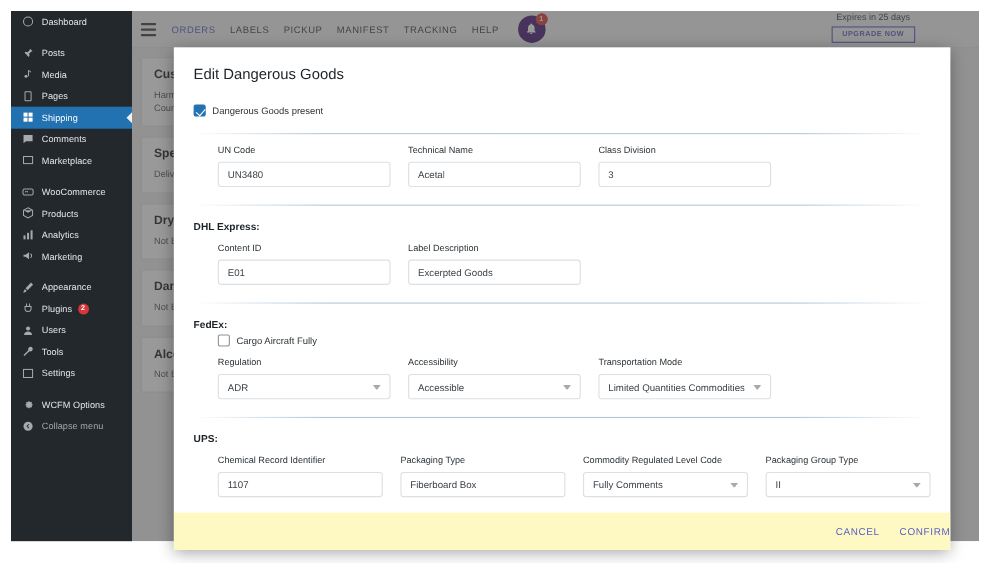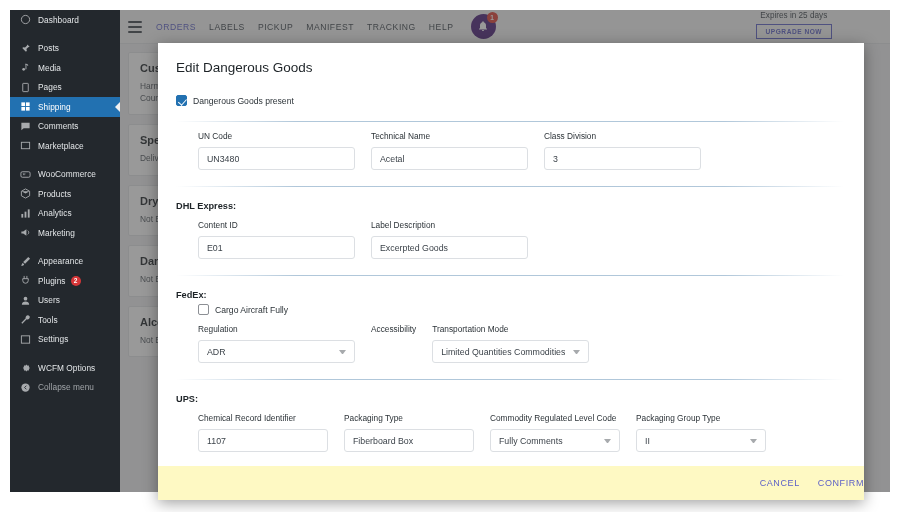--- a/index.html
+++ b/index.html
@@ -255,21 +255,21 @@
   .ctrl .val { color: #3c434a; overflow: hidden; text-overflow: clip; }
   .caret {
     width: 0; height: 0;
     border-left: 3.5px solid transparent;
     border-right: 3.5px solid transparent;
     border-top: 4px solid #a7aaad;
     flex: 0 0 7px;
     margin-left: 4px;
   }
   .w-main { width: 157px; }
-  .w-ups { width: 130px; }
+  .w-ups { width: 150px; }
 </style>
 </head>
 <body>
 
 <div id="screen">
 
   <nav id="sidebar">
     <div id="sidebar-items">
         <div class="side-item">
           <span class="ico">
@@ -560,20 +560,24 @@
       <div class="fields-row" id="fedex-fields">
           <div class="field">
             <div class="field-label">Regulation</div>
             <div class="ctrl w-main sel">
               <span class="val">ADR</span>
               <span class="caret"></span>
             </div>
           </div>
           <div class="field">
             <div class="field-label">Accessibility</div>
+            <div class="ctrl w-main sel">
+              <span class="val">Accessible</span>
+              <span class="caret"></span>
+            </div>
           </div>
           <div class="field">
             <div class="field-label">Transportation Mode</div>
             <div class="ctrl w-main sel">
               <span class="val">Limited Quantities Commodities</span>
               <span class="caret"></span>
             </div>
           </div>
         </div>
 

